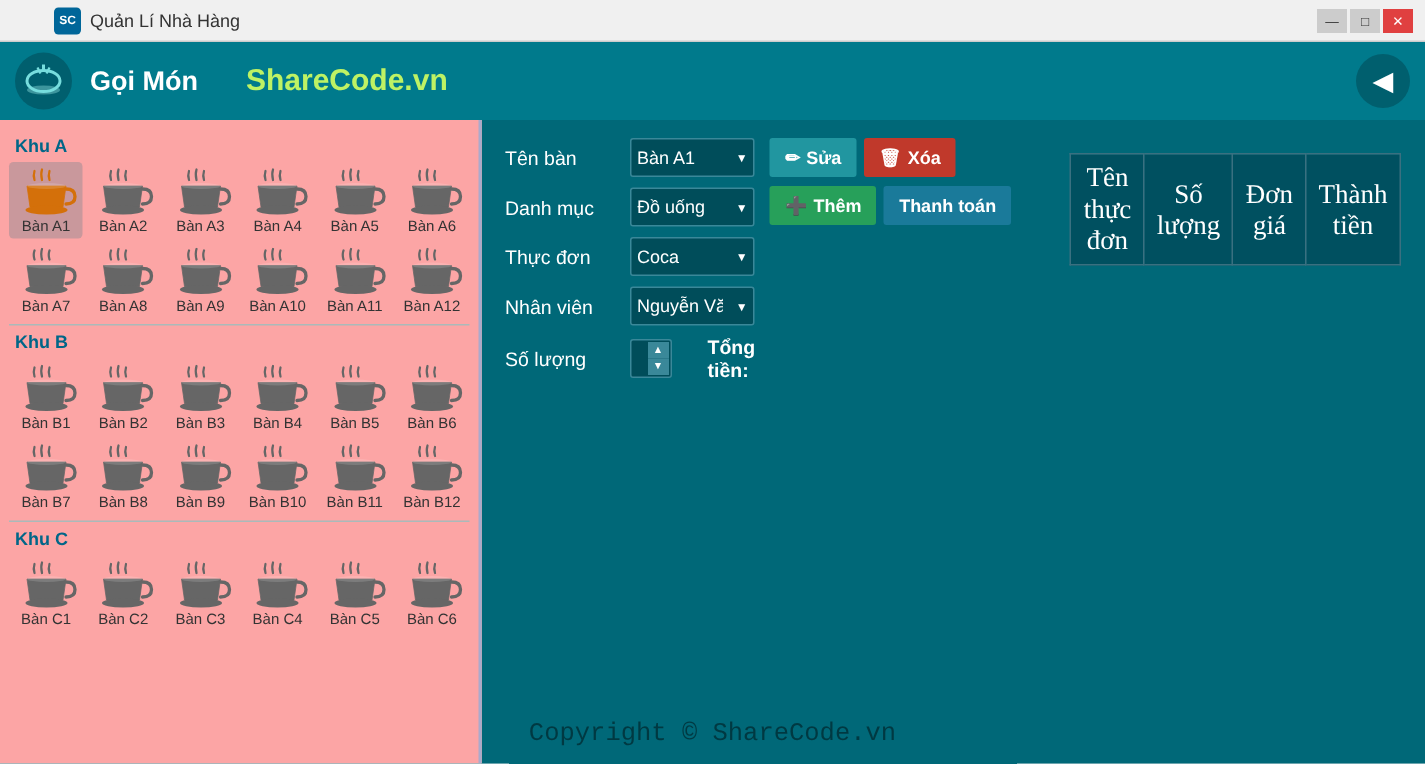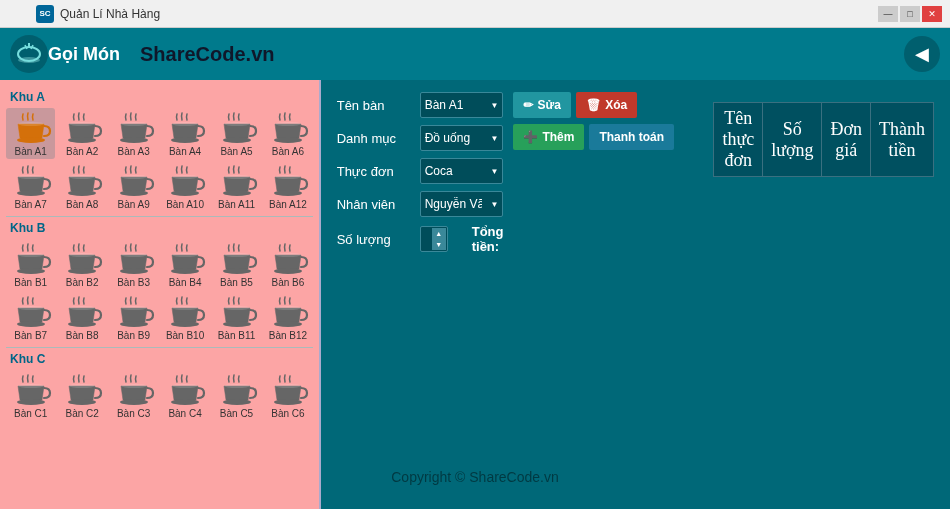--- a/index.html
+++ b/index.html
@@ -21,24 +21,25 @@
     .titlebar-btn { width: 20px; height: 16px; background: #ccc; border: none; cursor: pointer; font-size: 9px; display: flex; align-items: center; justify-content: center; color: #333; }
     .titlebar-btn.close { background: #e04040; color: white; }
 
     
     .header {
       background: #007a8c;
       height: 52px;
       display: flex;
       align-items: center;
       padding: 0 10px;
+      gap: 12px;
     }
     .header-icon { width: 38px; height: 38px; background: #005f6e; border-radius: 50%; display: flex; align-items: center; justify-content: center; }
     .header-title { color: white; font-size: 18px; font-weight: bold; }
-    .header-brand { color: #0f172a; font-size: 20px; font-weight: bold; margin-left: 20px; }
+    .header-brand { color: #bef264; font-size: 20px; font-weight: bold; margin-left: 20px; }
     .header-back { margin-left: auto; width: 36px; height: 36px; background: #005f6e; border-radius: 50%; display: flex; align-items: center; justify-content: center; cursor: pointer; color: white; font-size: 18px; }
 
     
     .main { display: flex; height: calc(509px - 28px - 52px); background: #e8f0f0; }
 
     
     .left-panel {
       width: 480px;
       background: #fca5a5;
       border-right: 2px solid #aac;
@@ -858,13 +859,13 @@
           <th>Thành tiền</th>
         </tr>
       </thead>
       <tbody id="order-body">
       </tbody>
     </table>
 
   </div>
 </div>
 
-<div style="position:fixed;bottom:24px;left:50%;transform:translateX(-50%);color:rgba(0,0,0,0.45);font-size:14px;pointer-events:none;white-space:nowrap;">Copyright © ShareCode.vn</div>
+<div style="position:fixed;bottom:10px;left:50%;transform:translateX(-50%);color:rgba(0,0,0,0.45);font-size:17px;pointer-events:none;white-space:nowrap;font-family:Liberation Mono, monospace;">Copyright © ShareCode.vn</div>
 
 </body></html>

